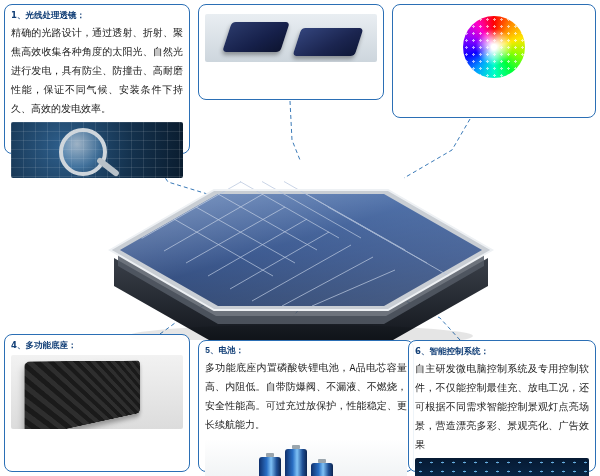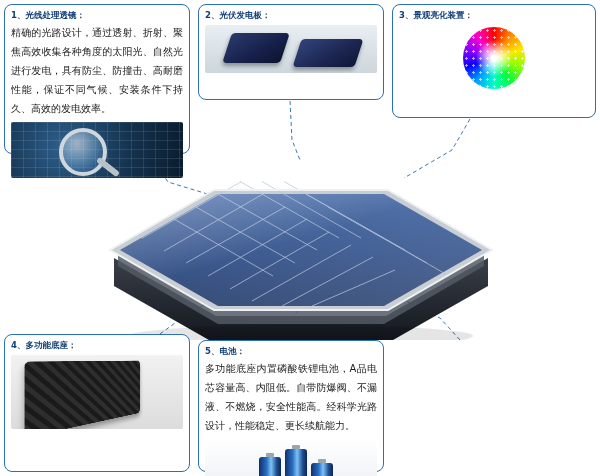--- a/index.html
+++ b/index.html
@@ -41,21 +41,21 @@
     border-radius:2px;
     overflow:hidden;
     position:relative;
   }
 
   
   #card1{left:4px;  top:4px;   width:186px;height:150px;}
   #card2{left:198px;top:4px;   width:186px;height:96px;}
   #card3{left:392px;top:4px;   width:204px;height:114px;}
   #card4{left:4px;  top:334px; width:186px;height:138px;}
-  #card5{left:198px;top:340px; width:186px;height:132px;}
+  #card5{left:198px;top:340px; width:216px;height:132px;font-family:Liberation Mono, monospace;}
   #card6{left:408px;top:340px; width:188px;height:132px;}
 
   
   .img1{height:56px;background:
      radial-gradient(circle at 30% 45%, #2e5f8c 0%, #14324e 55%, #0a1c2e 100%);}
   .img1 .lens{
     position:absolute;left:48px;top:6px;width:40px;height:40px;
     border-radius:50%;border:4px solid #cfd6dc;
     background:radial-gradient(circle at 35% 30%, rgba(255,255,255,.55), rgba(120,180,230,.35) 60%, rgba(30,70,110,.5));
   }
@@ -218,45 +218,52 @@
     <div class="title">1、光线处理透镜：</div>
     <div class="body">精确的光路设计，通过透射、折射、聚焦高效收集各种角度的太阳光、自然光进行发电，具有防尘、防撞击、高耐磨性能，保证不同气候、安装条件下持久、高效的发电效率。</div>
     <div class="imgbox img1">
       <div class="panelgrid"></div>
       <div class="lens"></div>
       <div class="handle"></div>
     </div>
   </div>
 
   <div class="card" id="card2">
-    <div class="title">2、光伏发电板：</div>
     <div class="imgbox img2">
       <div class="cellA"></div>
       <div class="cellB"></div>
     </div>
   </div>
 
   <div class="card" id="card3">
-    <div class="title">3、景观亮化装置：</div>
     <div class="imgbox img3">
       <div class="colorwheel"></div>
     </div>
   </div>
 
   <div class="card" id="card4">
     <div class="title">4、多功能底座：</div>
     <div class="imgbox img4">
       <div class="carbon"></div>
     </div>
   </div>
 
   <div class="card" id="card5">
     <div class="title">5、电池：</div>
-    <div class="body">多功能底座内置磷酸铁锂电池，A品电芯容量高、内阻低。自带防爆阀、不漏液、不燃烧，安全性能高。经科学光路设计，性能稳定、更长续航能力。</div>
+    <div class="body">多功能底座内置磷酸铁锂电池，A品电芯容量高、内阻低。自带防爆阀、不漏液、不燃烧，安全性能高。可过充过放保护，性能稳定、更长续航能力。</div>
     <div class="imgbox img5">
       <div class="batt" id="b1"></div>
       <div class="batt" id="b2"></div>
       <div class="batt" id="b3"></div>
     </div>
   </div>
 
+  <div class="card" id="card6">
+    <div class="title">6、智能控制系统：</div>
+    <div class="body">自主研发微电脑控制系统及专用控制软件，不仅能控制最佳充、放电工况，还可根据不同需求智能控制景观灯点亮场景，营造漂亮多彩、景观亮化、广告效果</div>
+    <div class="imgbox img6">
+      <div class="dots"></div>
+      <div class="arc"></div>
+      <div class="arc2"></div>
+    </div>
+  </div>
 
 </div>
 
 </body></html>

